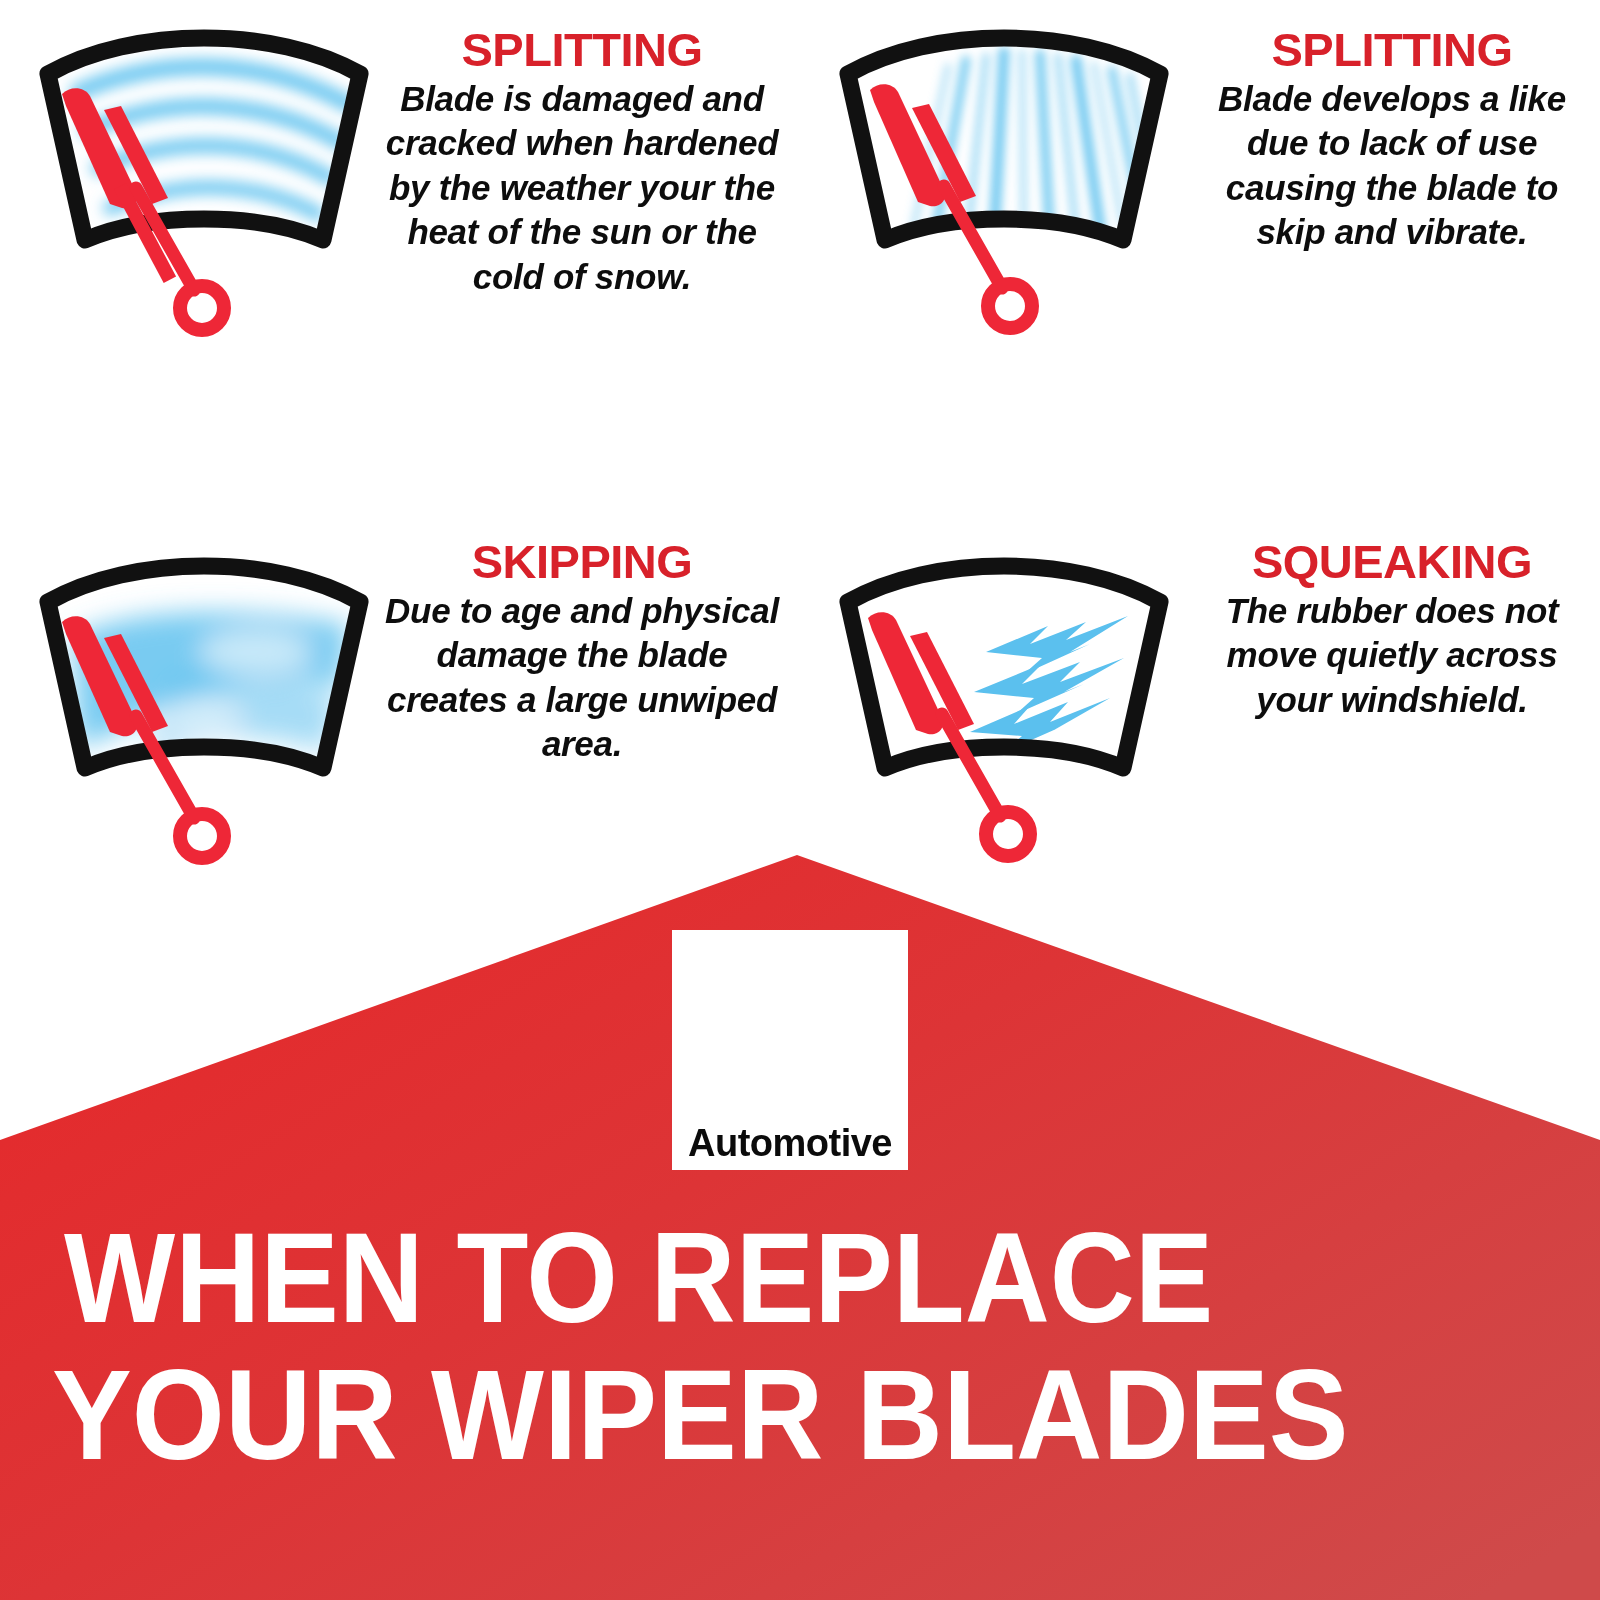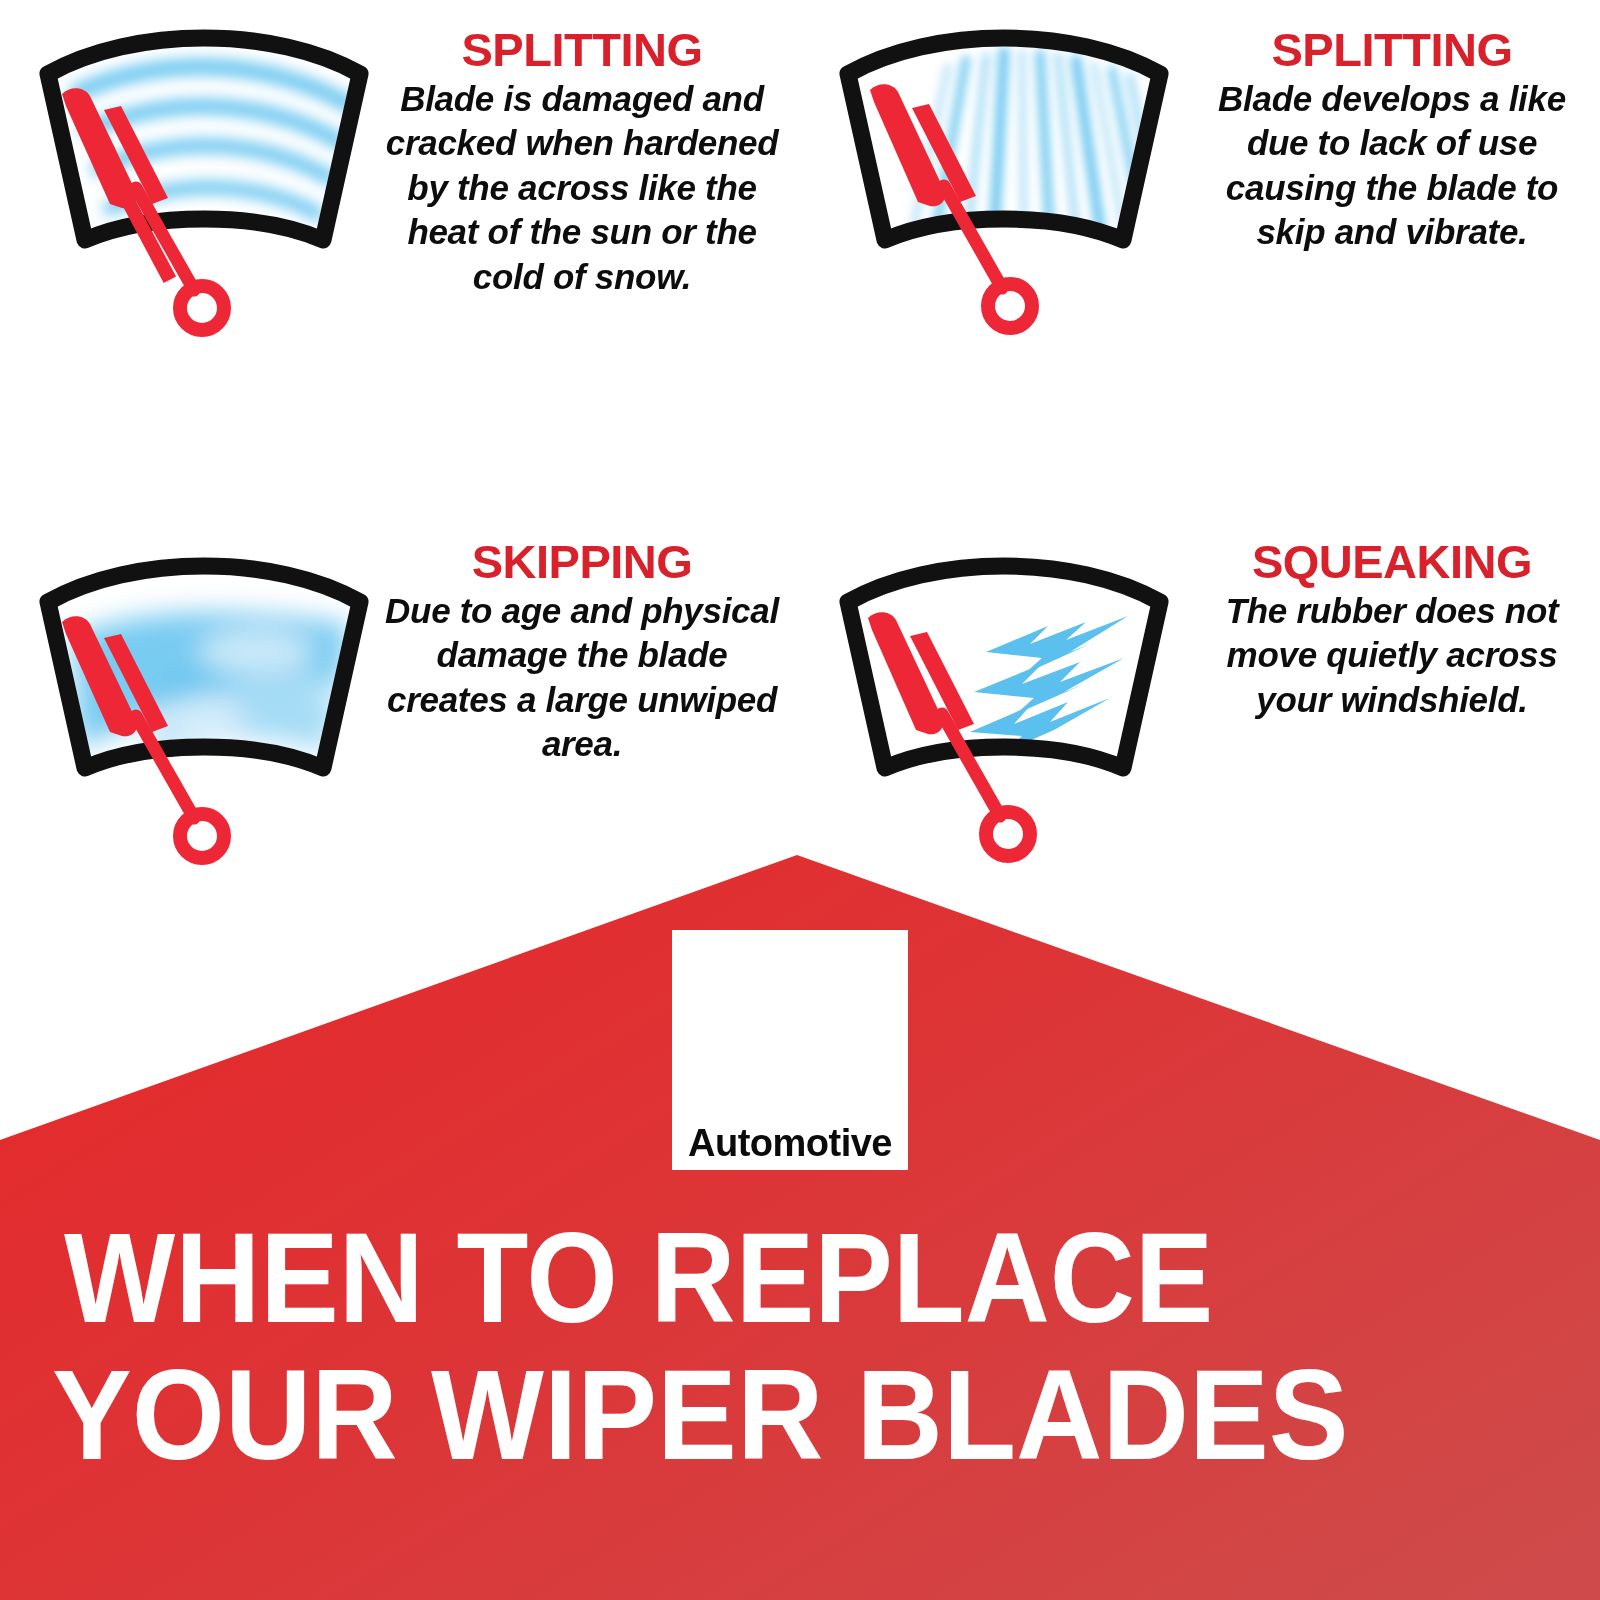--- a/index.html
+++ b/index.html
@@ -154,21 +154,21 @@
             <path d="M44 82 C52 74 66 74 72 84 L118 180 C122 190 114 198 104 196 L92 192 L48 94 Z"></path>
             <path d="M86 98 L103 94 L150 186 L134 192 Z"></path>
             <rect x="120" y="168" width="14" height="106" transform="rotate(-28 127 221)"></rect>
           </g>
           <line x1="118" y1="176" x2="176" y2="278" stroke="#ee2737" stroke-width="13" stroke-linecap="round"></line>
           <circle cx="184" cy="296" r="22" fill="none" stroke="#ee2737" stroke-width="14"></circle>
         </svg>
       </div>
       <div class="card-text">
         <div class="card-title">SPLITTING</div>
-        <div class="card-desc">Blade is damaged and cracked when hardened by the across like the heat of the sun or the cold of snow.</div>
+        <div class="card-desc">Blade is damaged and cracked when hardened by the weather your the heat of the sun or the cold of snow.</div>
       </div>
     </div>
 
     <div class="card c1">
       <div class="card-icon">
         <svg viewBox="0 0 372 330" xmlns="http://www.w3.org/2000/svg">
           <defs>
             <clipPath id="wsClip1">
               <path d="M30 62 C115 14 257 14 342 62 L305 228 C240 200 132 200 67 228 Z"></path>
             </clipPath>

